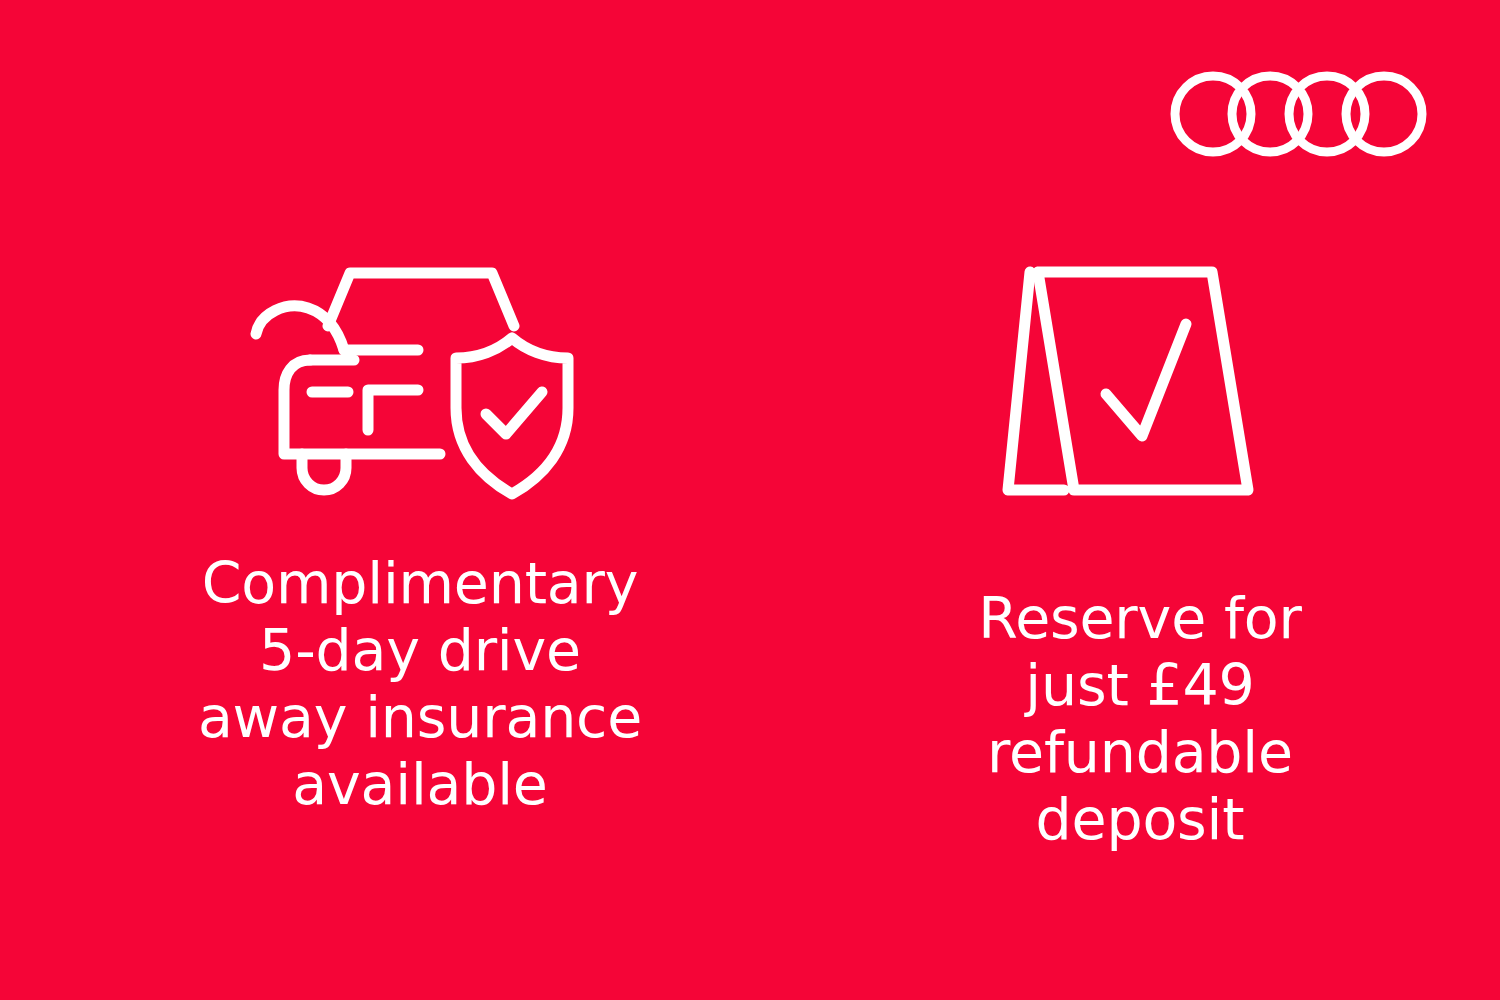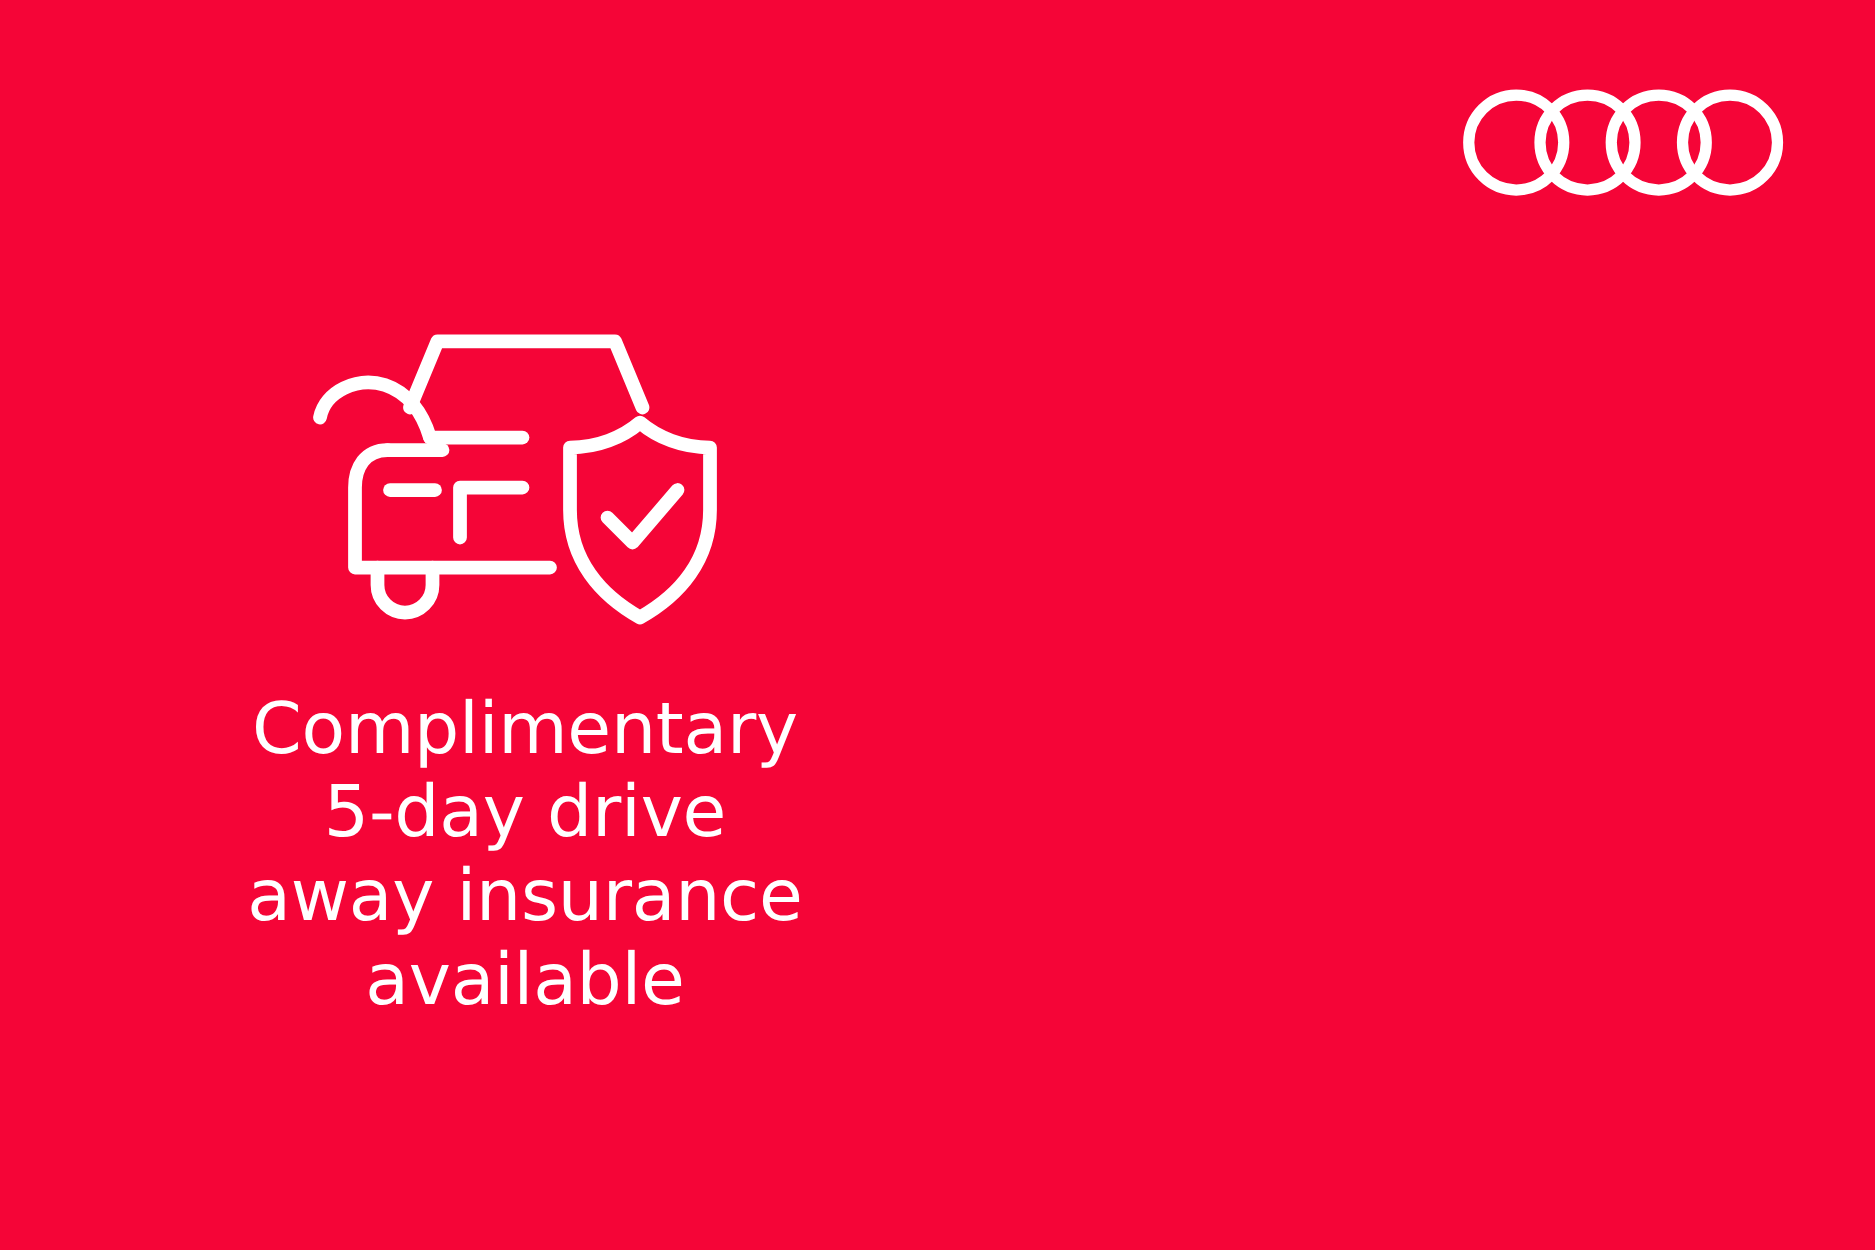--- a/index.html
+++ b/index.html
@@ -131,15 +131,33 @@
             <path d="M236 156 L256 176 L292 134"></path>
           </g>
         </svg>
       </div>
       <p class="feature-caption caption-insurance">Complimentary
 5-day drive
 away insurance
 available</p>
     </div>
 
+    <div class="feature feature-deposit">
+      <div class="feature-icon icon-reserve-card">
+        <svg viewBox="0 0 300 248" xmlns="http://www.w3.org/2000/svg" aria-hidden="true">
+          <g fill="none" stroke="#FFFFFF" stroke-width="11" stroke-linecap="round" stroke-linejoin="round">
+
+            <path d="M40 14 L18 232 L74 232"></path>
+
+            <path d="M48 14 L222 14 L258 232 L84 232 Z"></path>
+
+            <path d="M116 136 L152 178 L196 66"></path>
+          </g>
+        </svg>
+      </div>
+      <p class="feature-caption caption-deposit">Reserve for
+just £49
+refundable
+deposit</p>
+    </div>
 
   </div>
 </div>
 
 </body></html>

